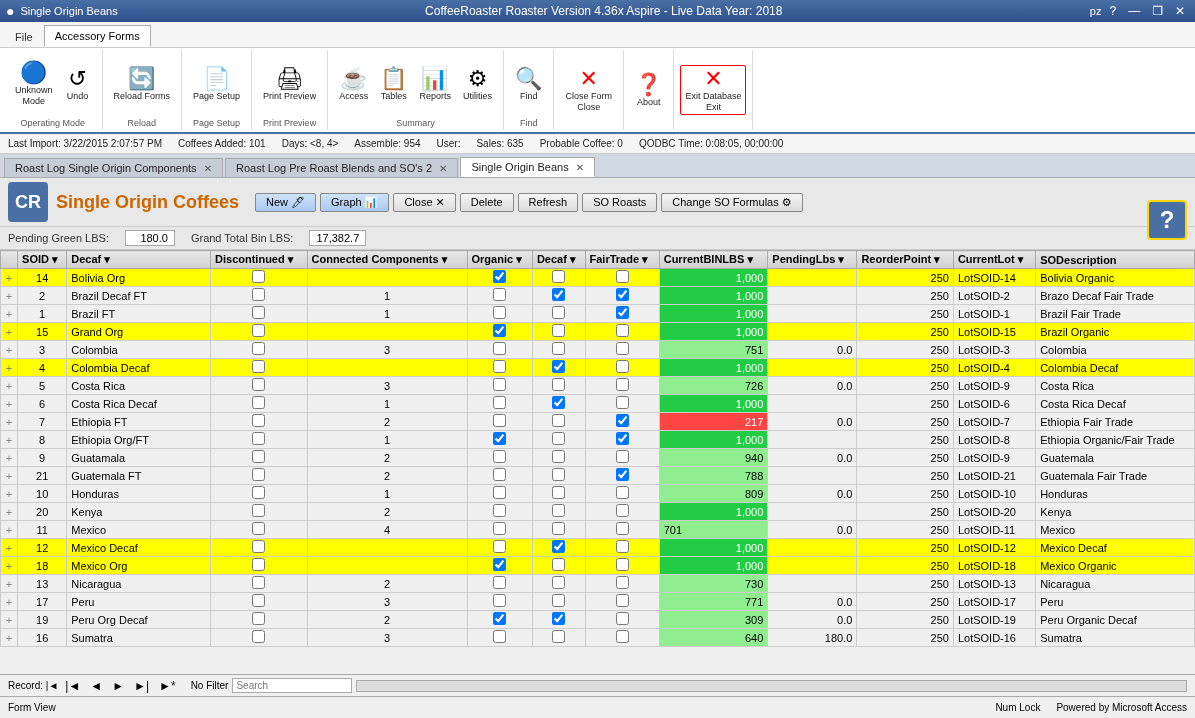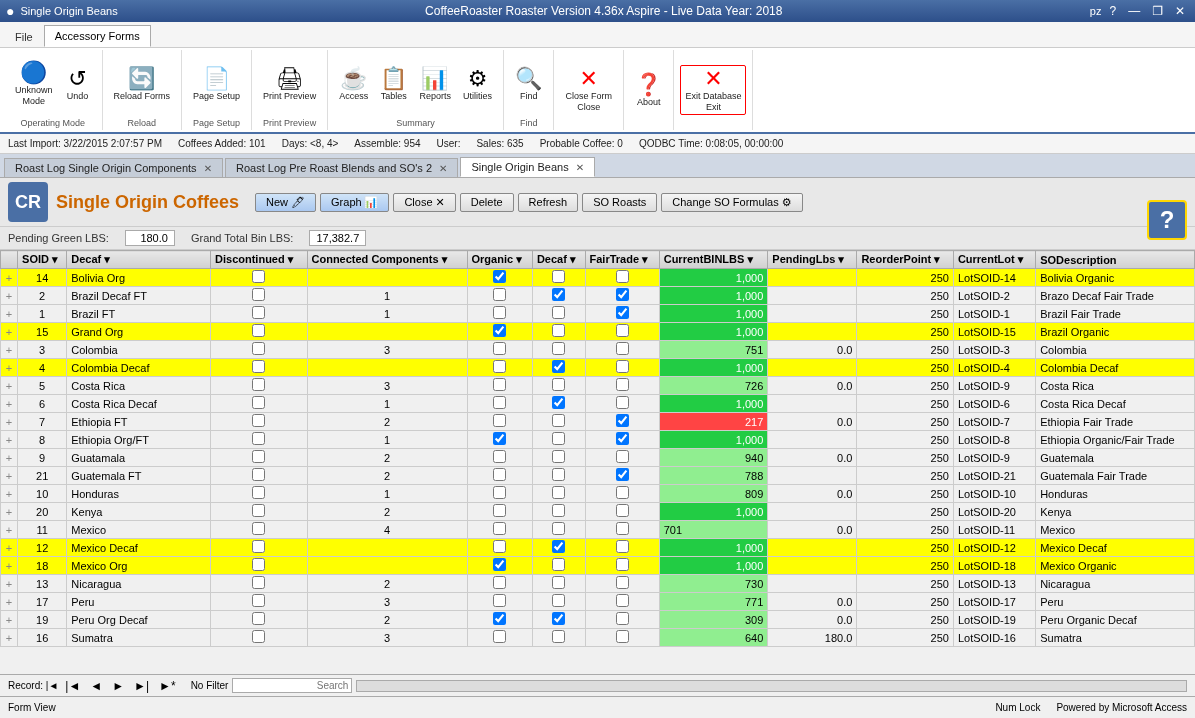--- a/index.html
+++ b/index.html
@@ -286,21 +286,21 @@
       background: #f0f0f0;
       border-top: 1px solid #aaa;
       height: 22px;
       display: flex;
       align-items: center;
       padding: 0 8px;
       font-size: 10px;
       gap: 4px;
     }
     .nav-btn { cursor: pointer; padding: 0 3px; font-size: 12px; }
-    .search-box { border: 1px solid #aaa; padding: 1px 3px; font-size: 10px; width: 120px; text-align: right; }
+    .search-box { border: 1px solid #aaa; padding: 1px 3px; font-size: 10px; width: 120px; }
     .scrollbar-h { flex: 1; height: 12px; background: #ddd; border: 1px solid #aaa; }
   </style>
 </head>
 <body>
 
 <div id="title-bar">
   <div class="left">
     <span style="font-size:14px;">●</span>
     <span>Single Origin Beans</span>
   </div>

